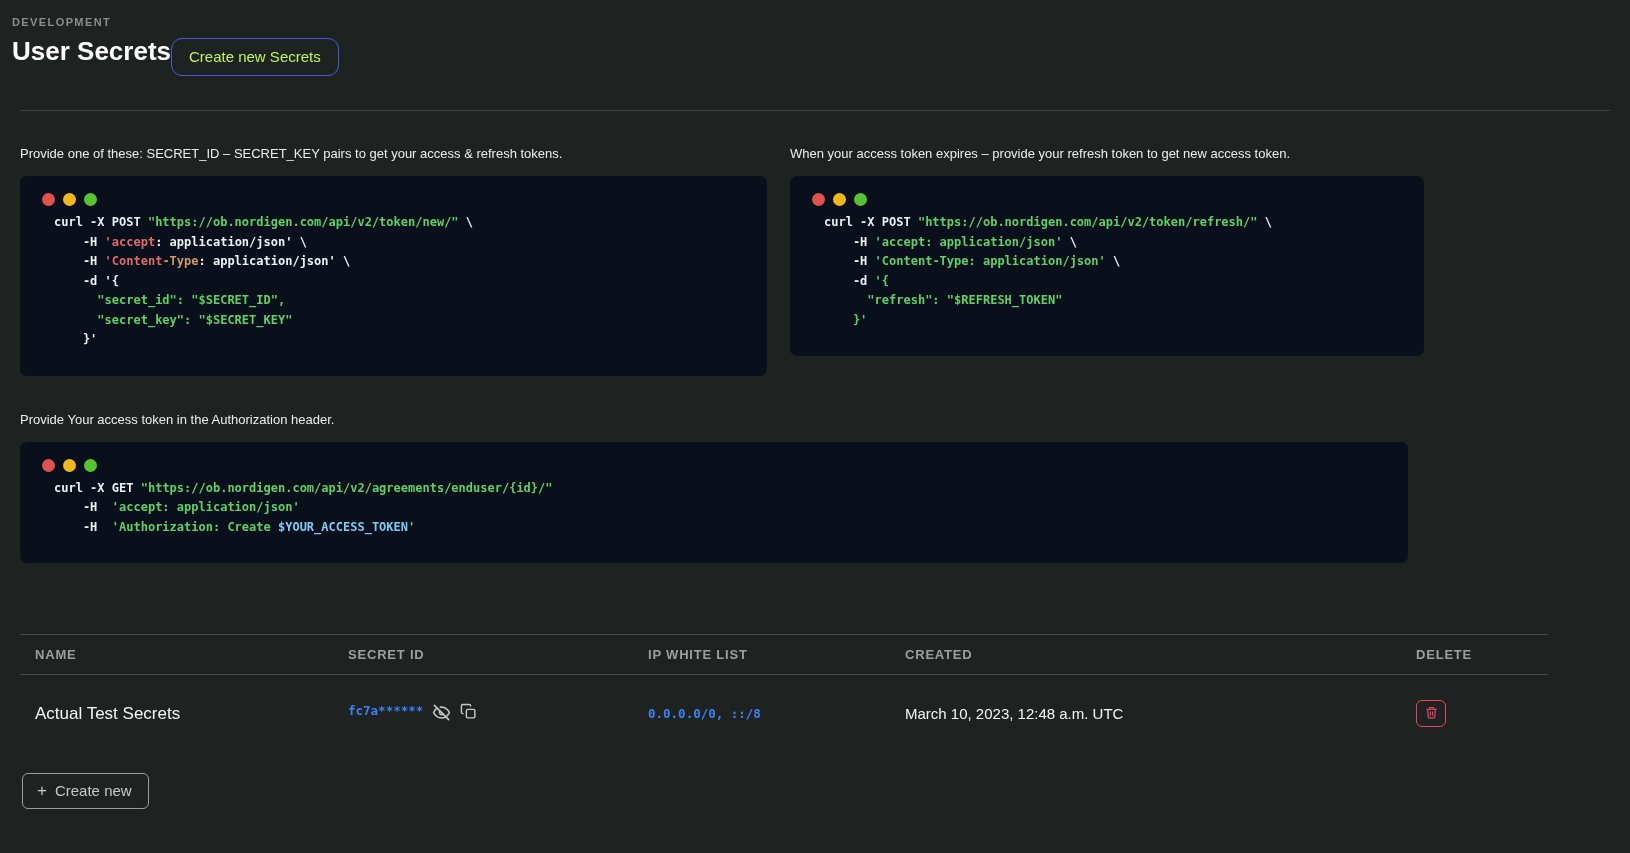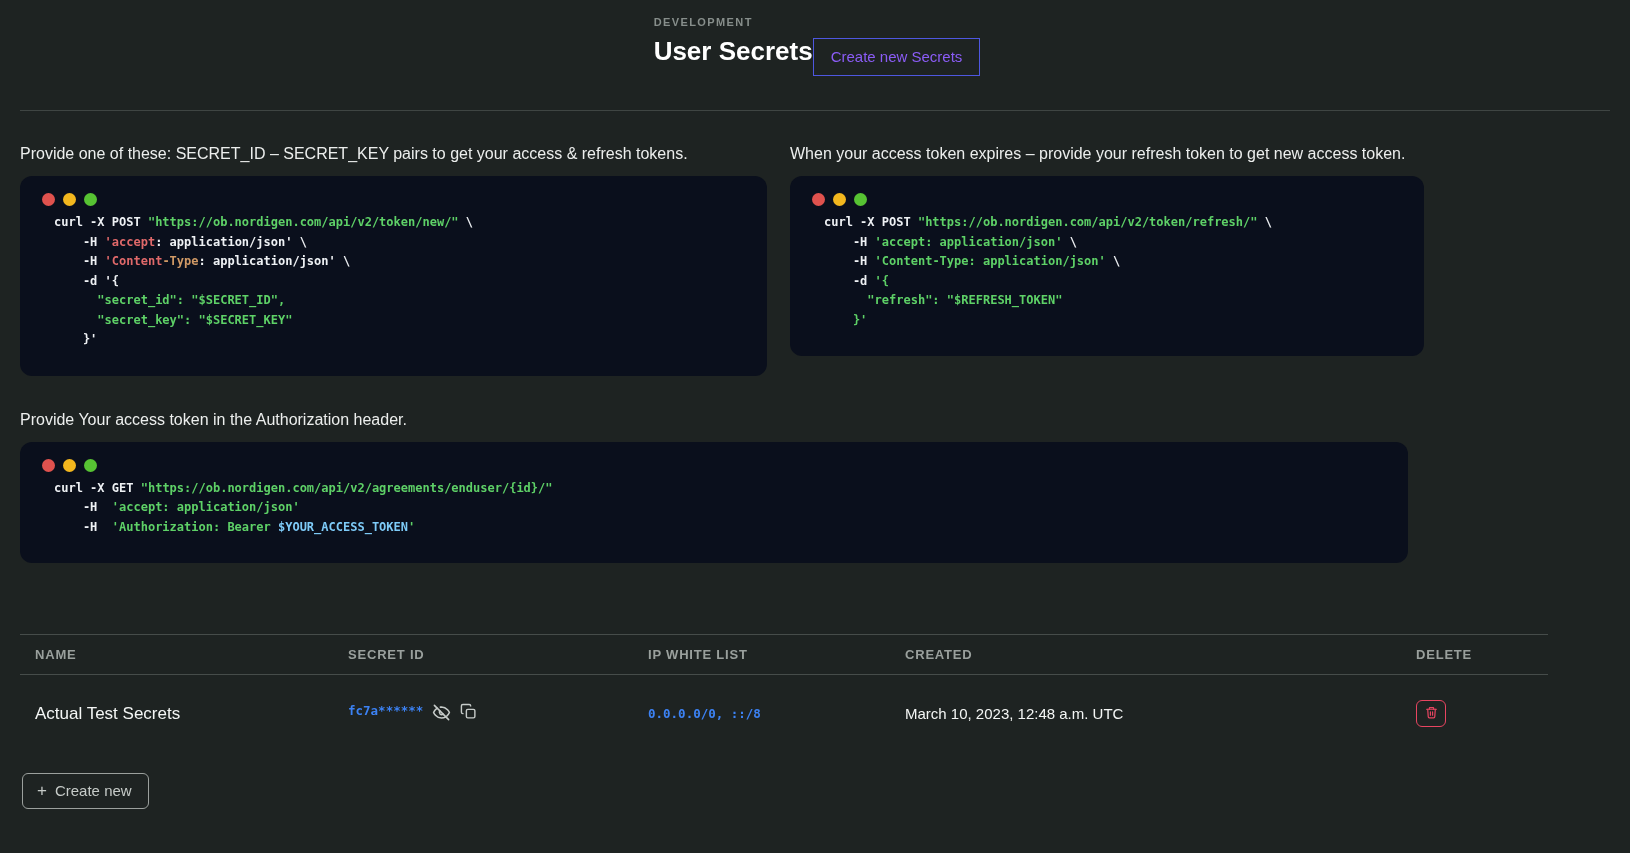--- a/index.html
+++ b/index.html
@@ -4,39 +4,39 @@
 <style>
   * { margin:0; padding:0; box-sizing:border-box; }
   html,body { width:1630px; height:853px; overflow:hidden; }
   body {
     background:#1e2322;
     font-family:"Liberation Sans", sans-serif;
     color:#eef1f0;
     -webkit-font-smoothing:antialiased;
   }
   
-  .page-header { padding:16px 20px 0 24px; display:flex; justify-content:center; align-items:flex-start; }
+  .page-header { padding:16px 20px 0 12px; display:flex; justify-content:flex-start; align-items:flex-start; }
   .eyebrow { font-size:11px; font-weight:700; letter-spacing:1.4px; color:#878e8b; line-height:13px; }
   .page-title { font-size:26px; font-weight:700; color:#ffffff; line-height:32px; margin-top:6px; }
   .btn-primary-outline {
-    margin-top:22px; background:transparent; border:1px solid #4e57e0; border-radius:0;
-    color:#8b5cf6; font-size:15px; font-family:"Liberation Sans",sans-serif;
+    margin-top:22px; background:transparent; border:1px solid #4e57e0; border-radius:11px;
+    color:#bef264; font-size:15px; font-family:"Liberation Sans",sans-serif;
     padding:9px 17px; cursor:pointer; line-height:18px;
   }
   .header-divider { border:none; border-top:1px solid #3f4543; margin:34px 20px 0 20px; }
 
   
   .content { margin-left:20px; width:1528px; }
-  .caption { font-size:16px; color:#eceeed; line-height:19px; }
+  .caption { font-size:13px; color:#eceeed; line-height:19px; }
   .cols { display:flex; gap:23px; margin-top:33px; }
   .col-left { width:747px; flex:none; }
   .col-right { width:634px; flex:none; }
 
   .codeblock {
-    margin-top:13px; background:#0a0f1c; border-radius:12px;
+    margin-top:13px; background:#0a0f1c; border-radius:7px;
     padding:17px 16px 26px 34px;
   }
   .dots { display:flex; gap:8px; margin-bottom:7px; margin-left:-12px; }
   .dot { width:13px; height:13px; border-radius:50%; }
   .dot-red { background:#e0524e; }
   .dot-amber { background:#f3b71e; }
   .dot-green { background:#57c333; }
 
   .code-line {
     font-family:"DejaVu Sans Mono", monospace;
@@ -140,21 +140,21 @@
   <p class="caption caption-3">Provide Your access token in the Authorization header.</p>
   <div class="codeblock codeblock-full">
     <div class="dots">
       <span class="dot dot-red"></span>
       <span class="dot dot-amber"></span>
       <span class="dot dot-green"></span>
     </div>
     <div>
         <div class="code-line"><span class="c-w">curl -X GET </span><span class="c-g">"https://ob.nordigen.com/api/v2/agreements/enduser/{id}/"</span></div>
         <div class="code-line"><span class="c-w">    -H  </span><span class="c-g">'accept: application/json'</span></div>
-        <div class="code-line"><span class="c-w">    -H  </span><span class="c-g">'Authorization: Bearer </span><span class="c-b">$YOUR_ACCESS_TOKEN</span><span class="c-g">'</span></div>
+        <div class="code-line"><span class="c-w">    -H  </span><span class="c-g">'Authorization: Create </span><span class="c-b">$YOUR_ACCESS_TOKEN</span><span class="c-g">'</span></div>
       </div>
   </div>
 
   <section class="table">
     <div class="thead">
       <div class="th">NAME</div>
       <div class="th">SECRET ID</div>
       <div class="th">IP WHITE LIST</div>
       <div class="th">CREATED</div>
       <div class="th cell-delete">DELETE</div>

